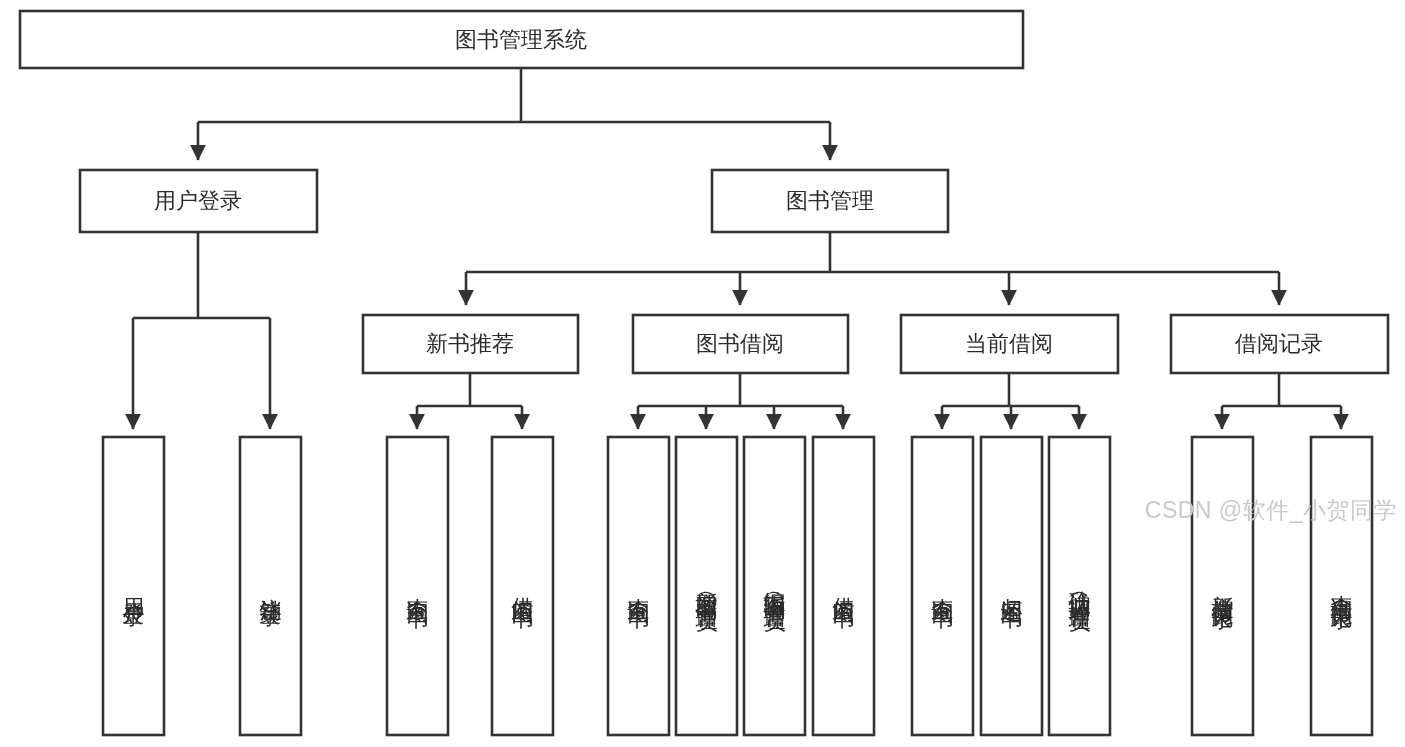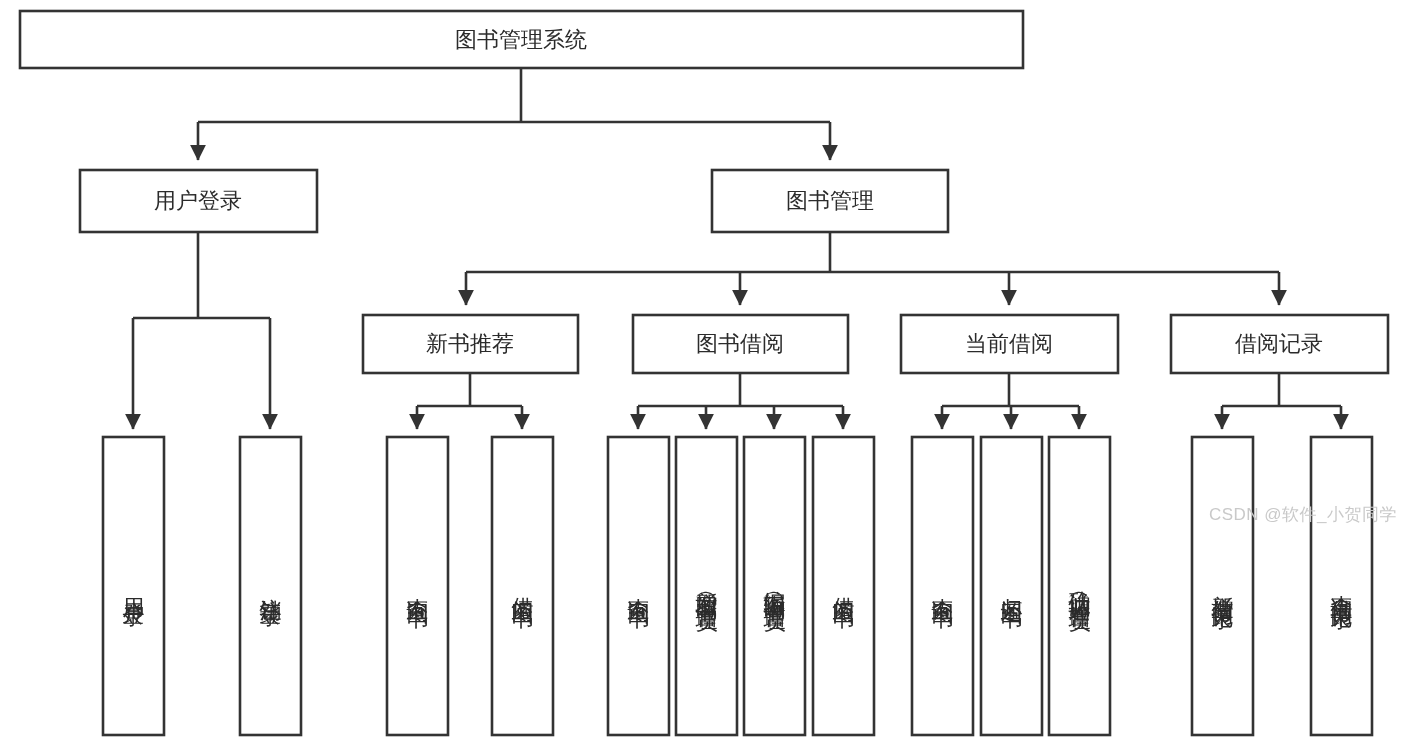--- a/index.html
+++ b/index.html
@@ -62,21 +62,21 @@
     align-items: center;
     justify-content: center;
     white-space: nowrap;
     user-select: none;
   }
   .watermark {
     position: absolute;
     right: 8px;
     bottom: 6px;
     font-family: "Liberation Sans", "DejaVu Sans", sans-serif;
-    font-size: 17px;
+    font-size: 23px;
     color: #c9c9c9;
     letter-spacing: 0.5px;
     white-space: nowrap;
     user-select: none;
   }
 </style>
 </head>
 <body>
 
 <div id="diagram-root">

